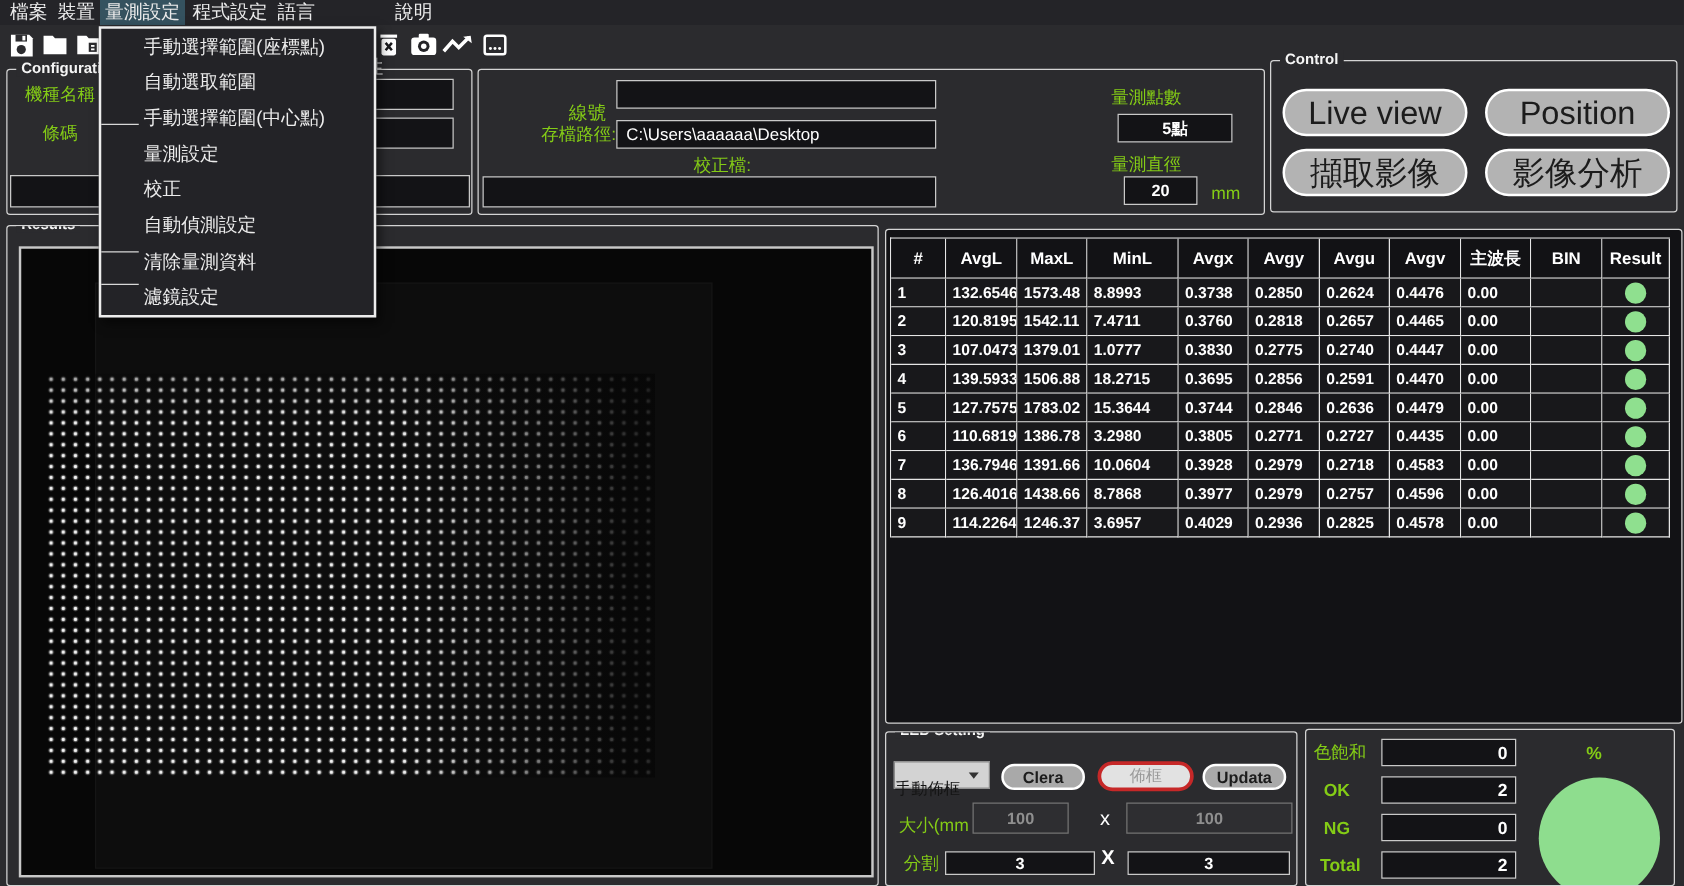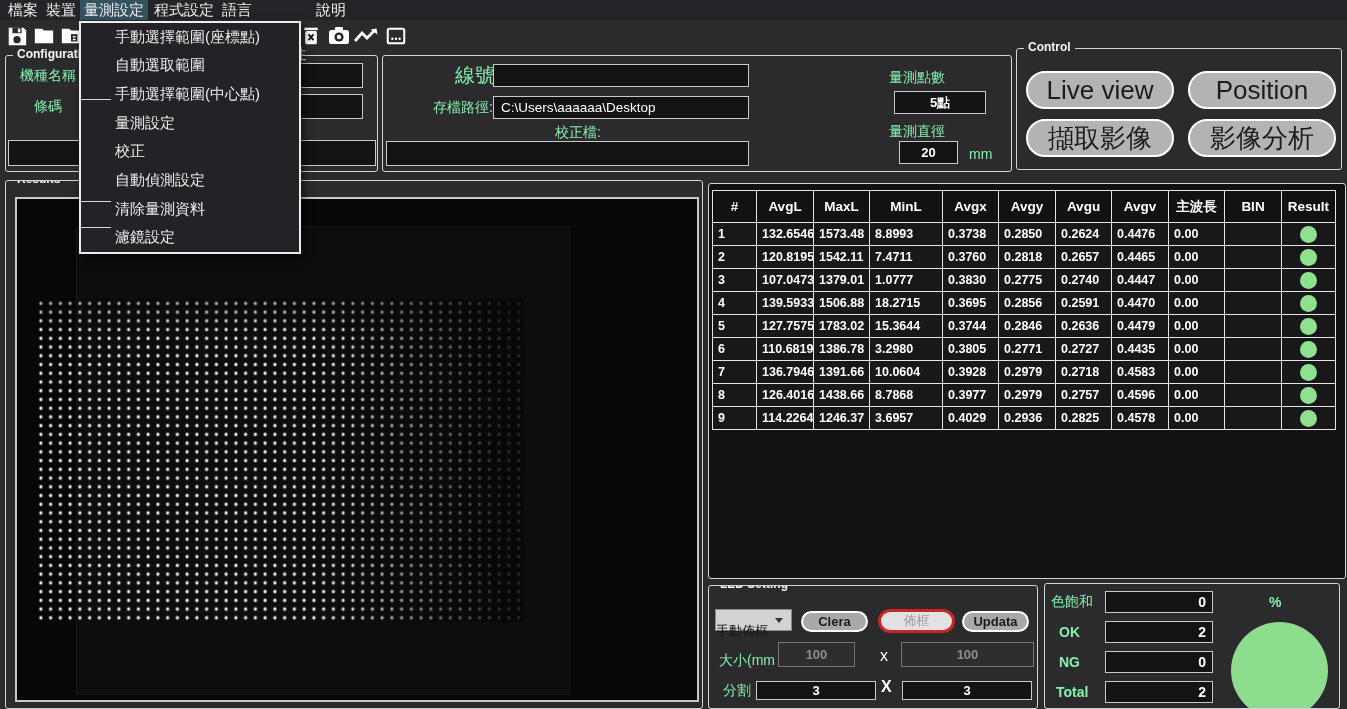--- a/index.html
+++ b/index.html
@@ -24,21 +24,21 @@
       font-size:12px;font-weight:700;color:#f5f5f5;white-space:nowrap;}
 
   
   .tb{position:absolute;background:#131316;border:1px solid #c9c9c9;color:#fff;
       font-size:13px;font-weight:700;display:flex;align-items:center;box-sizing:border-box;
       overflow:hidden;white-space:nowrap;}
   .tb.center{justify-content:center;}
   .tb.right{justify-content:flex-end;padding-right:6px;font-size:14px;}
   .tb.left{padding-left:7px;font-weight:400;font-size:13.5px;}
   .tb.disabled{background:#2e2e31;border-color:#737373;color:#8f8f8f;}
-  .lbl{position:absolute;color:#86efac;font-size:14px;white-space:nowrap;}
+  .lbl{position:absolute;color:#84cc16;font-size:14px;white-space:nowrap;}
 
   
   .pill{position:absolute;background:#b3b3b3;border:2px solid #fff;border-radius:22px;
       color:#1c1c1c;display:flex;align-items:center;justify-content:center;cursor:pointer;
       box-sizing:border-box;white-space:nowrap;}
   .pill.big{font-size:26px;}
   .pill.small{font-size:13px;font-weight:700;border-width:2px;border-radius:12px;background:#a9a9a9;}
   .pill.frame-active{background:#e2e2e2;border:3px solid #c62828;color:#9a9a9a;font-weight:400;}
 
   
@@ -150,21 +150,21 @@
   <div class="grp" style="left:5px;top:55px;width:373px;height:117px">
     <div class="grp-title">Configuration</div>
     <div class="lbl" style="left:14px;top:11px">機種名稱</div>
     <div class="tb left" style="left:84px;top:7px;width:273px;height:25px"></div>
     <div class="lbl" style="left:28px;top:42px">條碼</div>
     <div class="tb left" style="left:84px;top:38px;width:273px;height:25px"></div>
     <div class="tb left" style="left:2px;top:84px;width:368px;height:26px"></div>
   </div>
 
   <div class="grp" style="left:382px;top:55px;width:630px;height:117px">
-    <div class="lbl" style="left:72px;top:6px;font-size:20px">線號</div>
+    <div class="lbl" style="left:72px;top:25px;font-size:15px">線號</div>
     <div class="tb left" style="left:110px;top:8px;width:256px;height:23px"></div>
     <div class="lbl" style="left:50px;top:43px">存檔路徑:</div>
     <div class="tb left" style="left:110px;top:40px;width:256px;height:23px">C:\Users\aaaaaa\Desktop</div>
     <div class="lbl" style="left:172px;top:68px">校正檔:</div>
     <div class="tb left" style="left:3px;top:85px;width:363px;height:25px"></div>
     <div class="lbl" style="left:506px;top:13px">量測點數</div>
     <div class="tb center" style="left:511px;top:35px;width:92px;height:23px">5點</div>
     <div class="lbl" style="left:506px;top:67px">量測直徑</div>
     <div class="tb center" style="left:516px;top:85px;width:59px;height:23px">20</div>
     <div class="lbl" style="left:586px;top:90px">mm</div>

